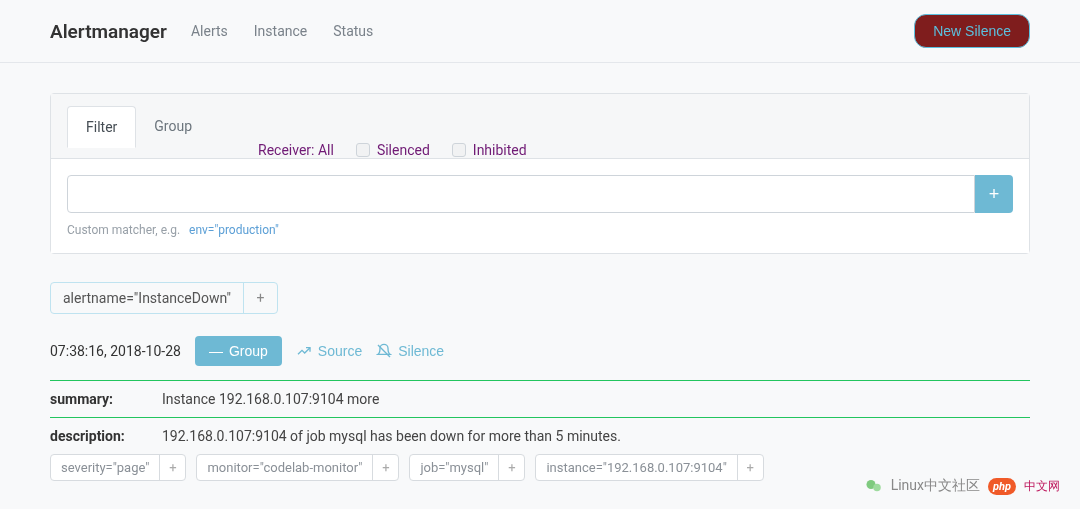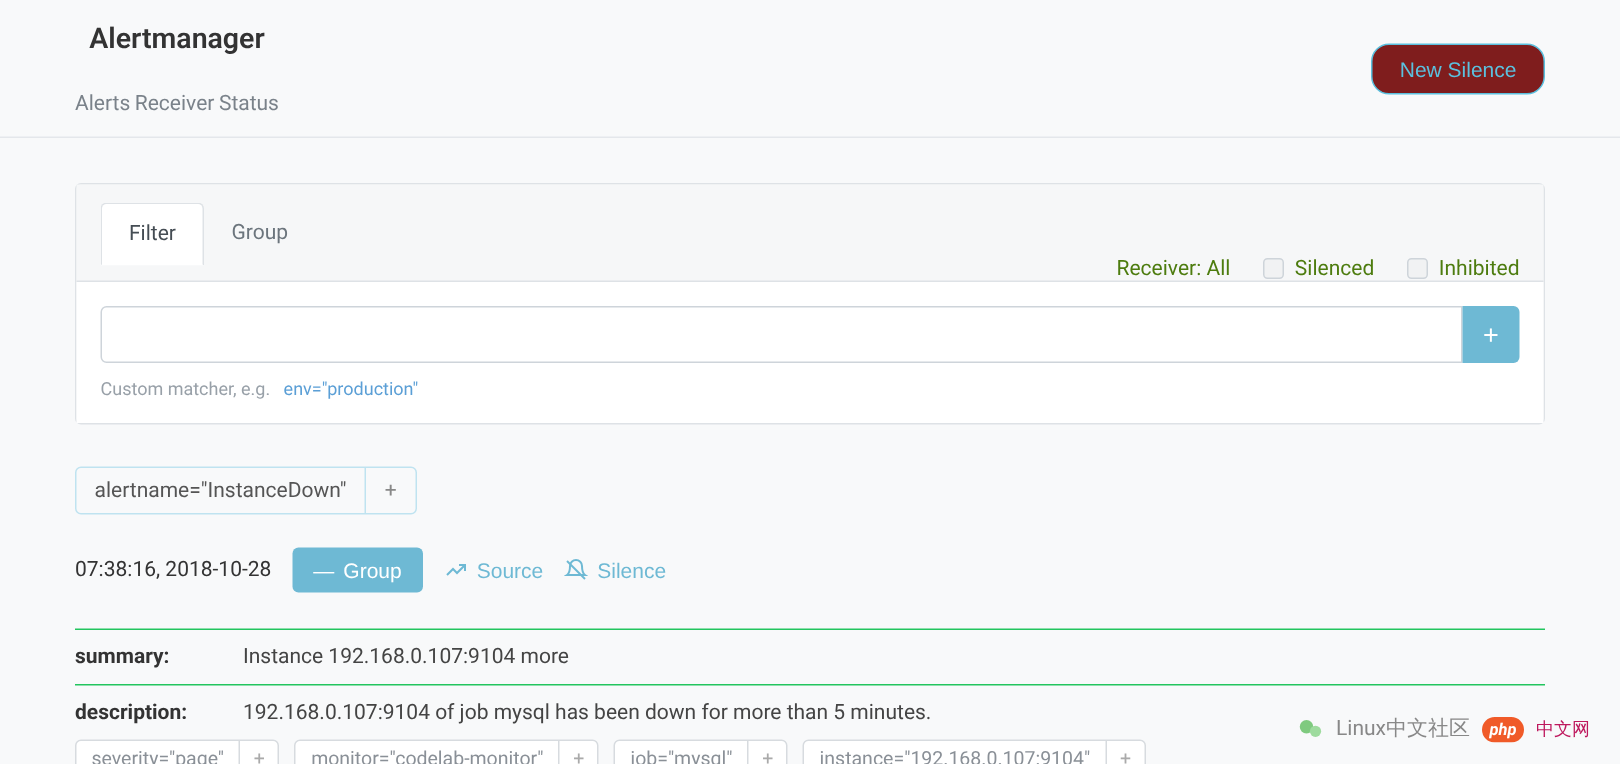--- a/index.html
+++ b/index.html
@@ -1,47 +1,47 @@
 <!DOCTYPE html>
 <html><head>
   <meta charset="utf-8">
   <style>
     * { box-sizing: border-box; margin: 0; padding: 0; }
     body { font-family: -apple-system, BlinkMacSystemFont, "Segoe UI", Roboto, "Helvetica Neue", Arial, sans-serif; font-size: 14px; color: #454d54; background: #f8f9fa; width: 1080px; }
     
     .topbar { display: flex; align-items: center; justify-content: space-between; padding: 14px 50px; border-bottom: 1px solid #e4e7eb; }
-    .topbar-left { display: flex; align-items: center; gap: 24px; flex-direction: column; }
+    .topbar-left { display: flex; align-items: center; gap: 24px; }
     .brand { font-size: 19px; font-weight: 600; color: #333; }
-    .nav-links { display: flex; gap: 3px; }
+    .nav-links { display: flex; gap: 26px; }
     .nav-link { color: #7a828a; text-decoration: none; font-size: 14px; cursor: pointer; }
     .btn-new-silence { border: 1px solid #5bc0de; color: #5bc0de; background: #7f1d1d; padding: 8px 18px; border-radius: 12px; font-size: 14px; cursor: pointer; }
     
     .main { padding: 30px 50px; }
     
     .filter-card { background: #fff; border: 1px solid #dee2e6; border-radius: 4px; margin-bottom: 28px; background: #f6f7f8; }
-    .tab-row { display: flex; align-items: center; justify-content: space-between; padding: 0 16px; border-bottom: 1px solid #dee2e6; background: #f6f7f8; gap: 48px; }
+    .tab-row { display: flex; align-items: center; padding: 0 16px; border-bottom: 1px solid #dee2e6; background: #f6f7f8; gap: 48px; }
     .tabs { display: flex; }
     .tab { padding: 12px 18px; color: #6c757d; cursor: pointer; font-size: 14px; }
     .tab.active { background: #fff; border: 1px solid #dee2e6; border-bottom: 1px solid #fff; margin-bottom: -1px; border-radius: 4px 4px 0 0; color: #454d54; }
-    .check-row { display: flex; align-items: center; gap: 22px; font-size: 14px; color: #4d7c0f; margin-top: 48px; }
+    .check-row { display: flex; align-items: center; gap: 22px; font-size: 14px; color: #701a75; margin-top: 48px; }
     .check-item { display: flex; align-items: center; gap: 7px; }
     .chk { width: 14px; height: 14px; border: 1px solid #ced4da; border-radius: 3px; background: #f1f2f3; display: inline-block; }
     .card-body { background: #fff; padding: 16px; }
     .input-row { display: flex; }
     .filter-input { flex: 1; height: 38px; border: 1px solid #ced4da; border-radius: 4px 0 0 4px; padding: 0 10px; font-size: 14px; }
     .plus-btn { width: 38px; height: 38px; background: #6eb9d4; color: #fff; border: none; border-radius: 0 4px 4px 0; font-size: 18px; cursor: pointer; display: flex; align-items: center; justify-content: center; }
     .hint { margin-top: 10px; font-size: 12px; color: #98a0a8; }
     .hint-link { color: #5b9fd6; }
     
     .tag-row { display: flex; margin-bottom: 22px; }
     .tag { display: flex; align-items: center; border: 1px solid #bfe3f0; border-radius: 4px; overflow: hidden; }
     .tag-text { padding: 7px 12px; font-size: 14px; color: #555; }
     .tag-plus { border-left: 1px solid #bfe3f0; width: 34px; text-align: center; padding: 7px 0; color: #888; font-size: 14px; cursor: pointer; }
     
-    .alert-header { display: flex; align-items: center; gap: 14px; margin-bottom: 24px; }
+    .alert-header { display: flex; align-items: center; gap: 14px; margin-bottom: 14px; }
     .timestamp { font-size: 14px; color: #333; }
     .btn-info { background: #6eb9d4; color: #fff; border: none; border-radius: 4px; padding: 7px 14px; font-size: 14px; display: flex; align-items: center; gap: 6px; cursor: pointer; }
     .btn-link { color: #6eb9d4; background: none; border: none; font-size: 14px; display: flex; align-items: center; gap: 6px; cursor: pointer; }
     
     .dl-row { display: flex; padding: 10px 0; border-top: 1px solid #22c55e; }
     .dl-key { width: 112px; font-weight: 700; color: #333; }
     .dl-val { flex: 1; color: #444; }
     
     .labels-row { display: flex; gap: 10px; flex-wrap: wrap; }
     .label-tag { display: flex; align-items: center; border: 1px solid #d7dbdf; border-radius: 4px; overflow: hidden; background: #fff; }
@@ -54,21 +54,21 @@
     .wechat { width: 18px; height: 18px; }
   </style>
 </head>
 <body>
 
 <div class="topbar">
   <div class="topbar-left">
     <span class="brand">Alertmanager</span>
     <div class="nav-links">
       <a class="nav-link">Alerts</a>
-      <a class="nav-link">Receiver</a>
+      <a class="nav-link">Instance</a>
       <a class="nav-link">Status</a>
     </div>
   </div>
   <button class="btn-new-silence">New Silence</button>
 </div>
 
 <div class="main">
 
   <div class="filter-card">
     <div class="tab-row">

